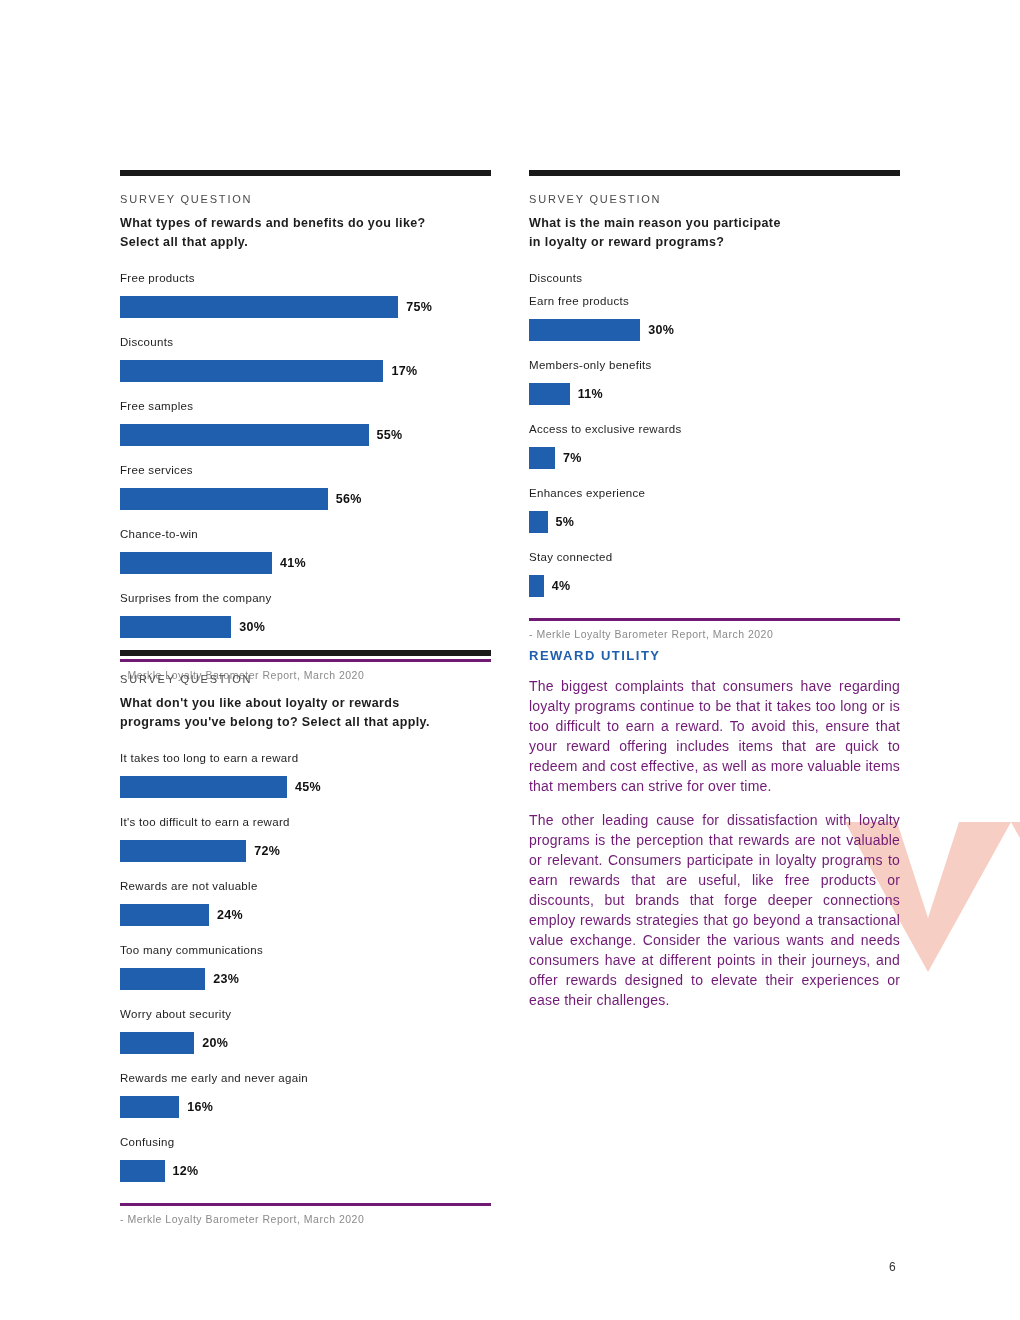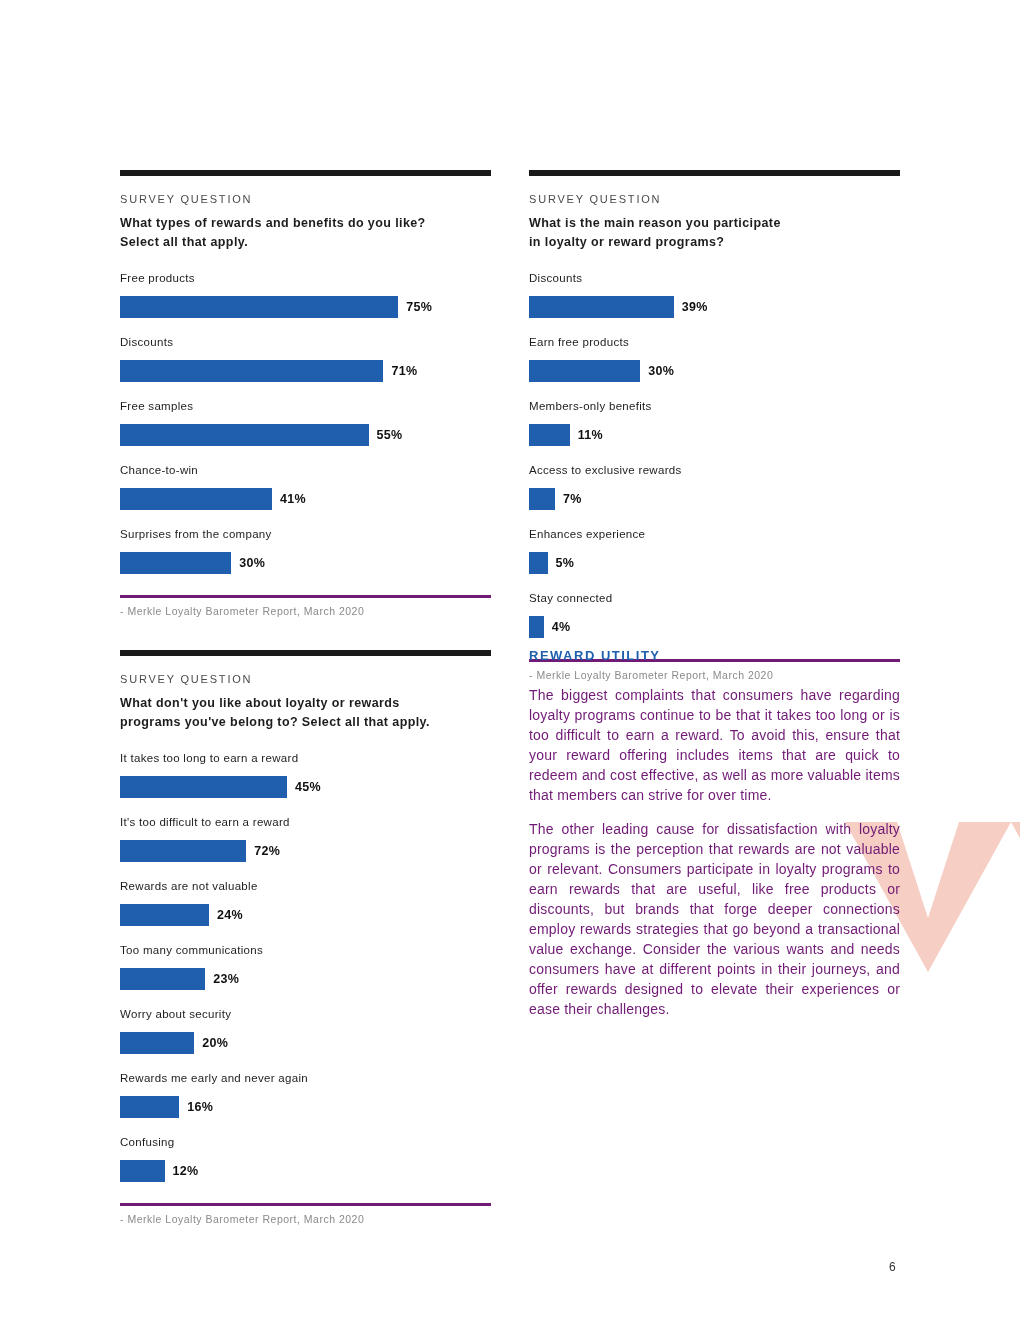--- a/index.html
+++ b/index.html
@@ -25,21 +25,21 @@
   .bar-row { margin-bottom: 11px; }
   .bar-label { font-size: 11.5px; letter-spacing: .3px; color: #1d1d1d; margin-bottom: 5px; }
   .bar-track { display: flex; align-items: center; height: 36px; width: 100%; }
   .bar { height: 22px; flex: none; }
   .bar-value { font-size: 12.5px; font-weight: bold; color: #101010; margin-left: 8px; letter-spacing: .3px; white-space: nowrap; }
   .source {
     border-top: 3px solid #701a75; margin-top: 14px; padding-top: 7px;
     font-size: 10.5px; letter-spacing: .5px; color: #8a8a8a;
   }
 
-  .article-heading { font-size: 13px; font-weight: bold; letter-spacing: 1.5px; color: #1f5fad; margin: 0 0 22px 0; }
+  .article-heading { font-size: 13px; font-weight: bold; letter-spacing: 1.5px; color: #1f5fad; margin: 0 0 13px 0; }
   .article p {
     margin: 12px 0 14px 0; font-size: 14px; line-height: 20px;
     letter-spacing: .2px; color: #701a75; text-align: justify;
   }
 
   .watermark { position: absolute; left: 845px; top: 822px; z-index: 1; }
   .pagenum { position: absolute; left: 889px; top: 1260px; font-size: 12px; color: #333333; }
 </style>
 </head>
 <body>
@@ -61,28 +61,35 @@
           <div class="bar-label">Free products</div>
           <div class="bar-track">
             <div class="bar" style="width: 75%; background: rgb(31, 95, 173);"></div>
             <div class="bar-value">75%</div>
           </div>
         </div>
         <div class="bar-row">
           <div class="bar-label">Discounts</div>
           <div class="bar-track">
             <div class="bar" style="width: 71%; background: rgb(31, 95, 173);"></div>
-            <div class="bar-value">71%</div>
+            <div class="bar-value">17%</div>
           </div>
         </div>
         <div class="bar-row">
           <div class="bar-label">Free samples</div>
           <div class="bar-track">
             <div class="bar" style="width: 67%; background: rgb(31, 95, 173);"></div>
             <div class="bar-value">55%</div>
+          </div>
+        </div>
+        <div class="bar-row">
+          <div class="bar-label">Free services</div>
+          <div class="bar-track">
+            <div class="bar" style="width: 56%; background: rgb(31, 95, 173);"></div>
+            <div class="bar-value">56%</div>
           </div>
         </div>
         <div class="bar-row">
           <div class="bar-label">Chance-to-win</div>
           <div class="bar-track">
             <div class="bar" style="width: 41%; background: rgb(31, 95, 173);"></div>
             <div class="bar-value">41%</div>
           </div>
         </div>
         <div class="bar-row">
@@ -97,24 +104,20 @@
   </section>
 
   <section class="block" id="chart-1">
     <div class="toprule" style="background: rgb(26, 26, 26);"></div>
     <div class="eyebrow">SURVEY QUESTION</div>
     <div class="question">What is the main reason you participate
 in loyalty or reward programs?</div>
     <div class="bars">
         <div class="bar-row">
           <div class="bar-label">Discounts</div>
-          <div class="bar-track">
-            <div class="bar" style="width: 39%; background: rgb(31, 95, 173);"></div>
-            <div class="bar-value">39%</div>
-          </div>
         </div>
         <div class="bar-row">
           <div class="bar-label">Earn free products</div>
           <div class="bar-track">
             <div class="bar" style="width: 30%; background: rgb(31, 95, 173);"></div>
             <div class="bar-value">30%</div>
           </div>
         </div>
         <div class="bar-row">
           <div class="bar-label">Members-only benefits</div>

